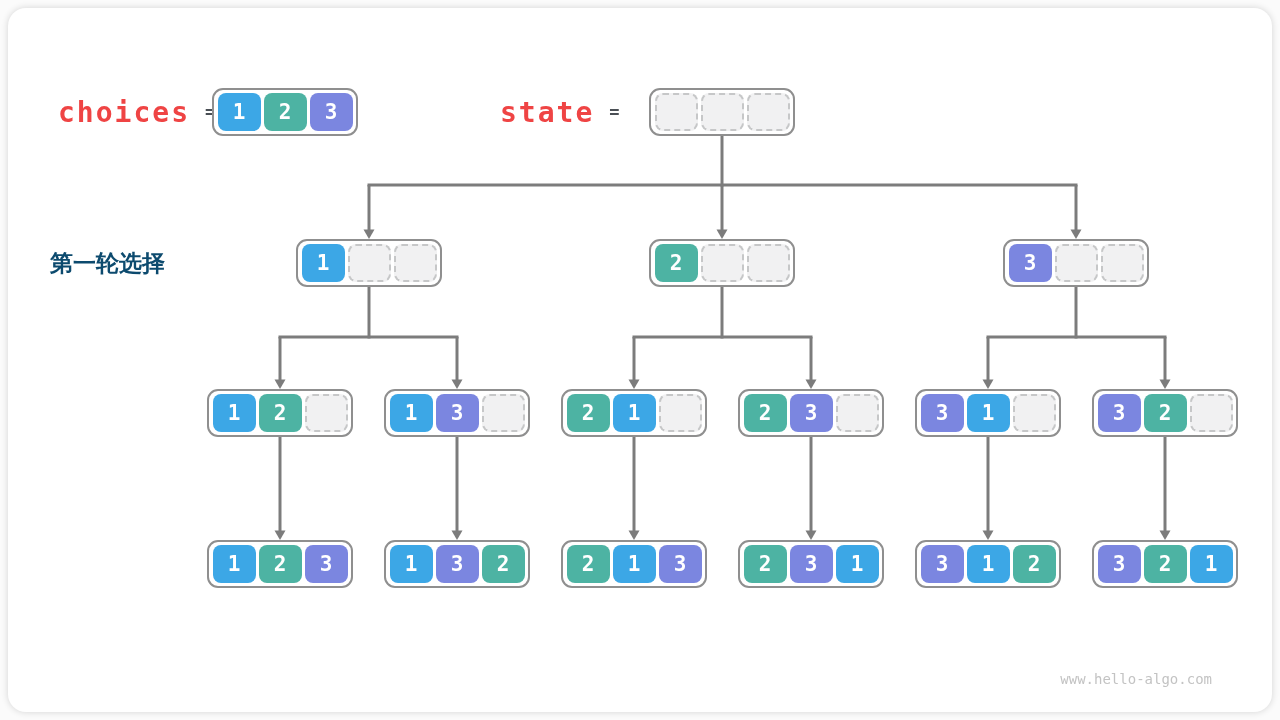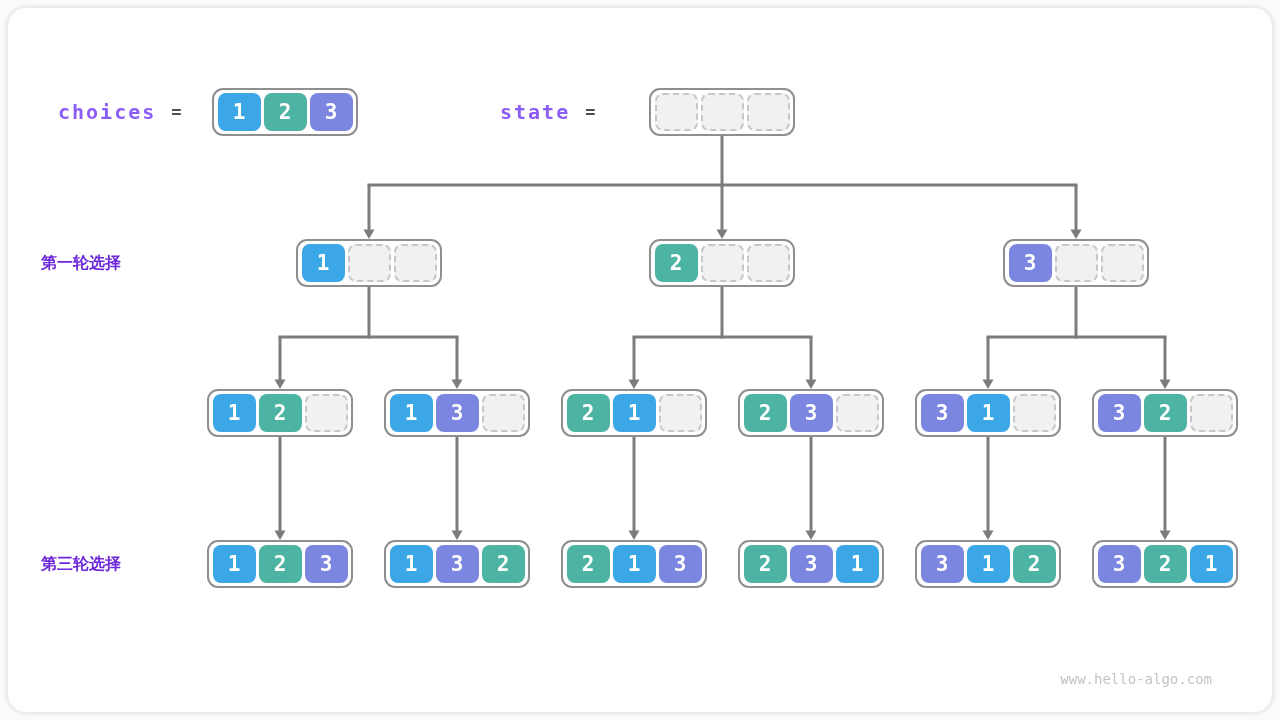--- a/index.html
+++ b/index.html
@@ -12,30 +12,30 @@
     background:#ffffff;border-radius:18px;
     box-shadow:0 0 7px rgba(0,0,0,0.16);
   }
   .stage{position:absolute;left:0;top:0;width:1280px;height:720px;}
   #connectors{position:absolute;left:0;top:0;}
   .hdr{
     position:absolute;top:88px;height:48px;display:flex;align-items:center;
   }
   .var-name{
     font-family:"DejaVu Sans Mono","Liberation Mono",monospace;
-    font-weight:bold;font-size:20px;letter-spacing:2px;color:#8b5cf6;
+    font-weight:bold;font-size:28px;letter-spacing:2px;color:#ef4444;
   }
   .eq{
     font-family:"DejaVu Sans Mono","Liberation Mono",monospace;
     font-weight:600;font-size:17px;color:#4a4f55;margin-left:15px;
   }
   .row-label{
-    position:absolute;left:41px;width:130px;height:48px;
+    position:absolute;left:50px;width:130px;height:48px;
     display:flex;align-items:center;
-    font-size:16px;font-weight:600;color:#6d28d9;
+    font-size:23px;font-weight:600;color:#0c4a6e;
   }
   .abox{
     position:absolute;width:146px;height:48px;box-sizing:border-box;
     border:2.5px solid #8f8f8f;border-radius:11px;background:#ffffff;
     display:flex;align-items:center;justify-content:center;gap:3px;padding:0 3px;
   }
   .cell{
     width:43px;height:38px;box-sizing:border-box;border-radius:8px;
     display:flex;align-items:center;justify-content:center;
     color:#ffffff;font-family:"DejaVu Sans Mono","Liberation Mono",monospace;
@@ -100,21 +100,20 @@
     <span class="var-name">choices</span>
     <span class="eq">=</span>
   </div>
 
   <div class="hdr" style="left:500px;">
     <span class="var-name">state</span>
     <span class="eq">=</span>
   </div>
 
   <div class="row-label" style="top:239px;">第一轮选择</div>
-  <div class="row-label" style="top:540px;">第三轮选择</div>
 
   <div id="boxes">
       <div class="abox" style="left: 212px; top: 88px;">
         <div class="cell" style="background: rgb(60, 167, 230);">1</div>
         <div class="cell" style="background: rgb(77, 179, 163);">2</div>
         <div class="cell" style="background: rgb(123, 134, 224);">3</div>
       </div>
       <div class="abox" style="left: 649px; top: 88px;">
         <div class="cell empty"></div>
         <div class="cell empty"></div>

